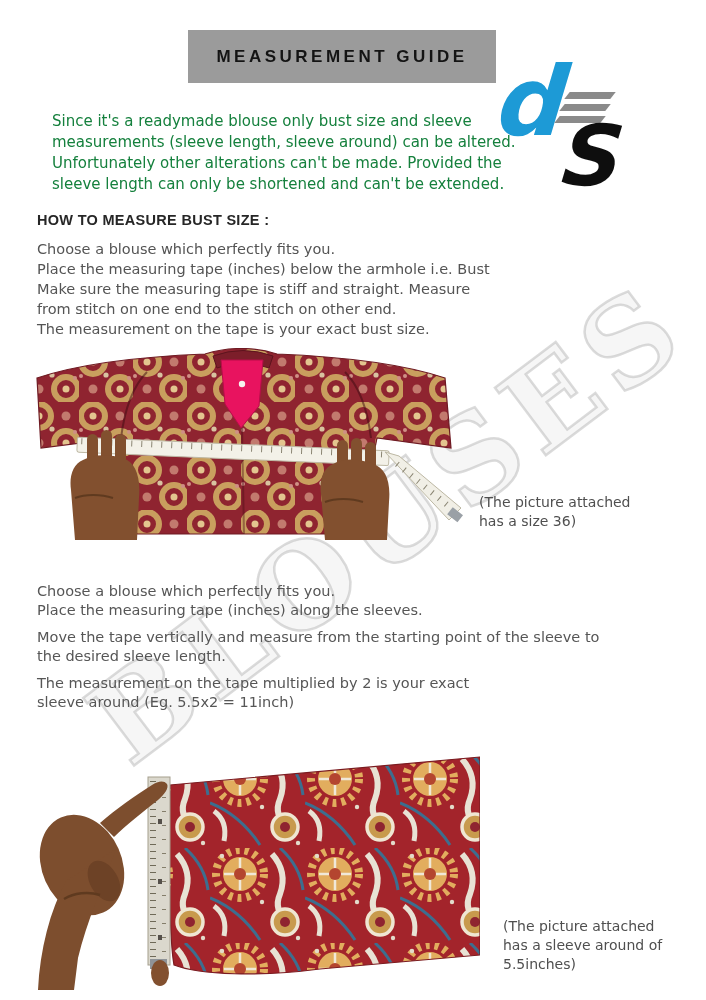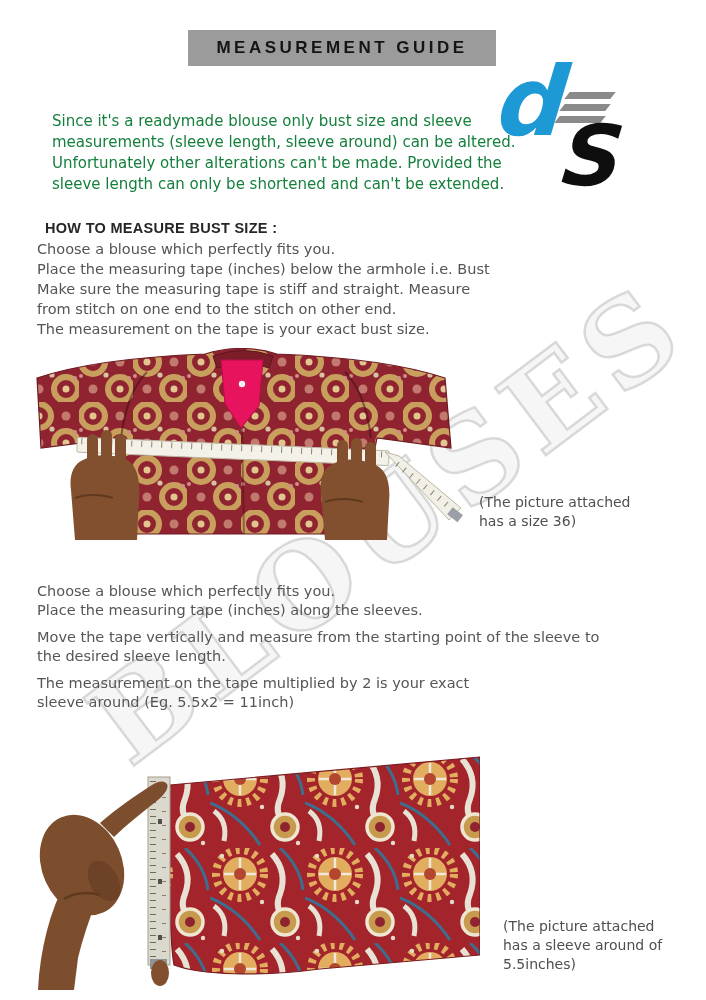--- a/index.html
+++ b/index.html
@@ -12,21 +12,21 @@
     position:absolute;left:105px;top:668px;z-index:1;
     font-family:"DejaVu Serif",serif;font-weight:bold;font-size:116px;
     letter-spacing:10px;white-space:nowrap;
     color:rgba(200,200,200,0.16);
     -webkit-text-stroke:2.5px rgba(176,176,176,0.45);
     transform:rotate(-37deg);transform-origin:0 50%;
     pointer-events:none;user-select:none;
   }
   
   .title-box{
-    position:absolute;left:188px;top:30px;width:308px;height:36px;z-index:2;
+    position:absolute;left:188px;top:30px;width:308px;height:53px;z-index:2;
     background:#9b9b9b;display:flex;align-items:center;justify-content:center;
     font-family:"Liberation Sans",sans-serif;font-weight:bold;font-size:17px;
     letter-spacing:3.5px;color:#141414;
   }
   
   .logo{position:absolute;left:503px;top:70px;width:118px;height:120px;z-index:2;}
   .logo-d{
     position:absolute;left:-4px;top:-16px;
     font:italic 900 96px/1 "DejaVu Sans",sans-serif;color:#1d9ad6;
     transform:skewX(-6deg);
@@ -42,21 +42,21 @@
     position:absolute;right:-2px;bottom:-8px;
     font:italic 900 84px/1 "DejaVu Sans",sans-serif;color:#0e0e0e;
     transform:skewX(-6deg);
   }
   
   .intro{
     position:absolute;left:40px;top:99px;width:470px;z-index:2;margin:12px;
     font-size:15px;line-height:21px;color:#15803d;white-space:pre-line;
   }
   .sec-h{
-    position:absolute;left:37px;z-index:2;margin:8px;
+    position:absolute;left:37px;z-index:2;margin:0;
     font-family:"Liberation Sans",sans-serif;font-weight:bold;font-size:14.5px;
     letter-spacing:0.3px;color:#262626;text-align:center;
   }
   .bust-h{top:212px;}
   .sleeve-h{top:557px;}
   .steps{
     position:absolute;left:37px;top:239px;width:490px;z-index:2;margin:0;
     font-size:14.5px;line-height:20px;color:#545454;white-space:pre-line;
   }
   .sleeve-steps{position:absolute;left:37px;top:582px;width:570px;z-index:2;}

